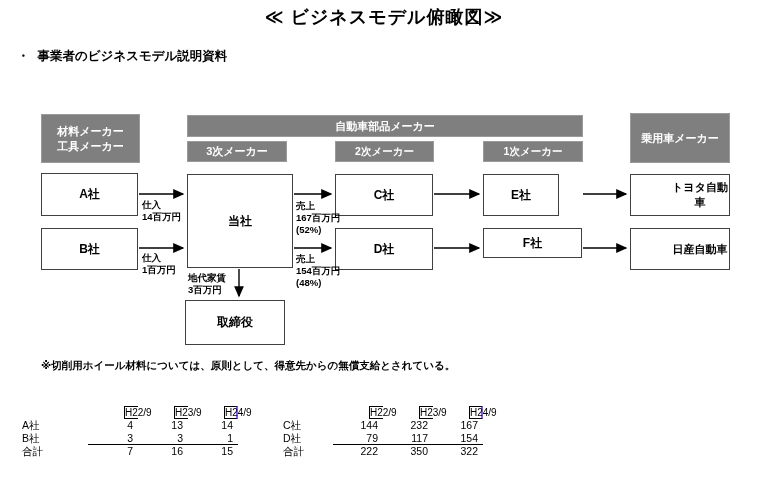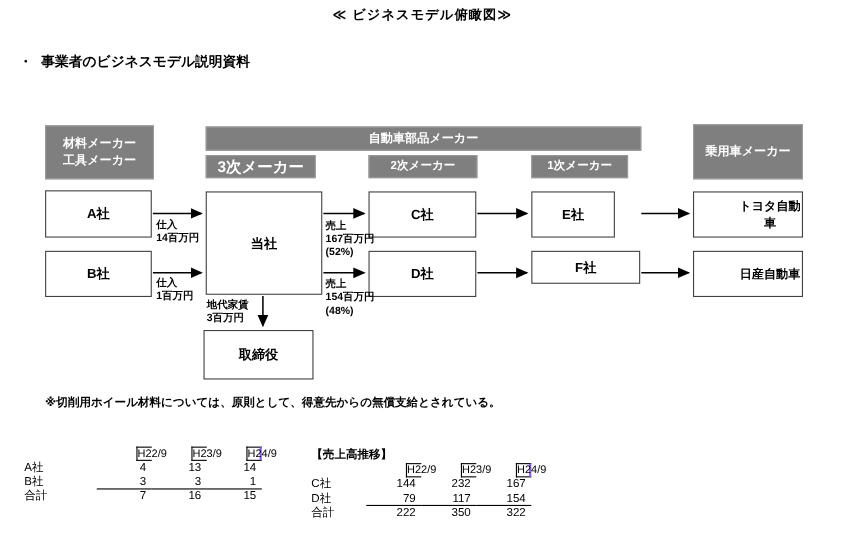--- a/index.html
+++ b/index.html
@@ -5,21 +5,21 @@
   * { margin:0; padding:0; box-sizing:border-box; }
   html,body { background:#fff; }
   body {
     width:768px; height:493px; position:relative; overflow:hidden;
     font-family:"Liberation Sans","DejaVu Sans",sans-serif; color:#000;
   }
   .abs { position:absolute; }
 
   .page-title {
     left:0; top:5px; width:768px; text-align:center;
-    font-size:12px; font-weight:bold; letter-spacing:1px;
+    font-size:18px; font-weight:bold; letter-spacing:1px;
   }
   .subtitle {
     left:17px; top:48px; font-size:12.5px; font-weight:bold;
     display:flex; gap:8px; align-items:center;
   }
 
   .gray-box {
     background:#7f7f7f; border:1px solid #9b9b9b; color:#fff;
     display:flex; align-items:center; justify-content:center; text-align:center;
     font-weight:bold; font-size:11px; line-height:1.35; white-space:pre-line;
@@ -55,23 +55,23 @@
 
 <div class="abs page-title">≪ ビジネスモデル俯瞰図≫</div>
 <div class="abs subtitle">
   <span>・</span>
   <span>事業者のビジネスモデル説明資料</span>
 </div>
 
 <div class="abs gray-box" style="left:41px; top:114px; width:99px; height:49px;">材料メーカー
 工具メーカー</div>
 <div class="abs gray-box" style="left:187px; top:115px; width:396px; height:22px;">自動車部品メーカー</div>
-<div class="abs gray-box" style="left:187px; top:141px; width:100px; height:21px; font-size:14px;">3次メーカー</div>
+<div class="abs gray-box" style="left:187px; top:141px; width:100px; height:21px; font-size:11px;">3次メーカー</div>
 <div class="abs gray-box" style="left:335px; top:141px; width:99px; height:21px; font-size:10.5px;">2次メーカー</div>
-<div class="abs gray-box" style="left:483px; top:141px; width:88px; height:21px; font-size:10.5px;">1次メーカー</div>
+<div class="abs gray-box" style="left:483px; top:141px; width:100px; height:21px; font-size:10.5px;">1次メーカー</div>
 <div class="abs gray-box" style="left:630px; top:113px; width:100px; height:50px;">乗用車メーカー</div>
 
 <div class="abs white-box" style="left:41px; top:173px; width:97px; height:43px;">A社</div>
 <div class="abs white-box" style="left:41px; top:228px; width:97px; height:42px;">B社</div>
 <div class="abs white-box" style="left:187px; top:174px; width:106px; height:94px;">当社</div>
 <div class="abs white-box" style="left:335px; top:174px; width:98px; height:42px;">C社</div>
 <div class="abs white-box" style="left:335px; top:228px; width:98px; height:42px;">D社</div>
 <div class="abs white-box" style="left:483px; top:174px; width:76px; height:42px;">E社</div>
 <div class="abs white-box" style="left:483px; top:228px; width:99px; height:30px;">F社</div>
 <div class="abs white-box small-text" style="left:630px; top:174px; width:100px; height:42px;">トヨタ自動車</div>
@@ -130,21 +130,20 @@
     <div class="cell num sumline">1</div>
 
     <div class="cell rowlabel">合計</div>
     <div class="cell num">7</div>
     <div class="cell num">16</div>
     <div class="cell num">15</div>
   </div>
 </div>
 
 <div class="tbl" style="left:283px; top:406px;">
-  <div class="tbl-title">【売上高推移】</div>
   <div class="tbl-grid" style="grid-template-columns:50px 50px 50px 50px;">
     <div class="cell"></div>
     <div class="cell colhead">H22/9</div>
     <div class="cell colhead">H23/9</div>
     <div class="cell colhead last">H24/9</div>
 
     <div class="cell rowlabel">C社</div>
     <div class="cell num">144</div>
     <div class="cell num">232</div>
     <div class="cell num">167</div>

